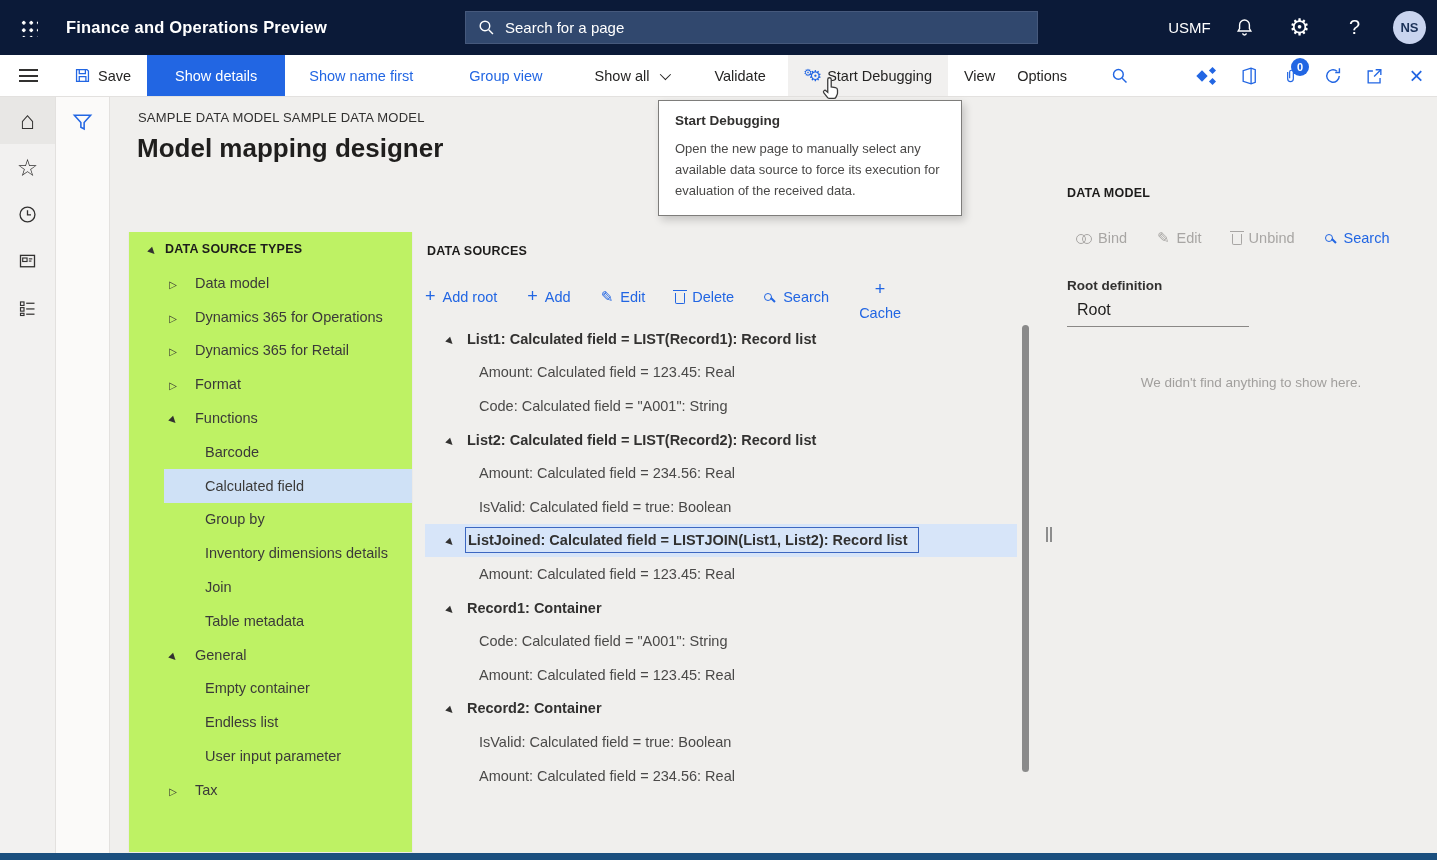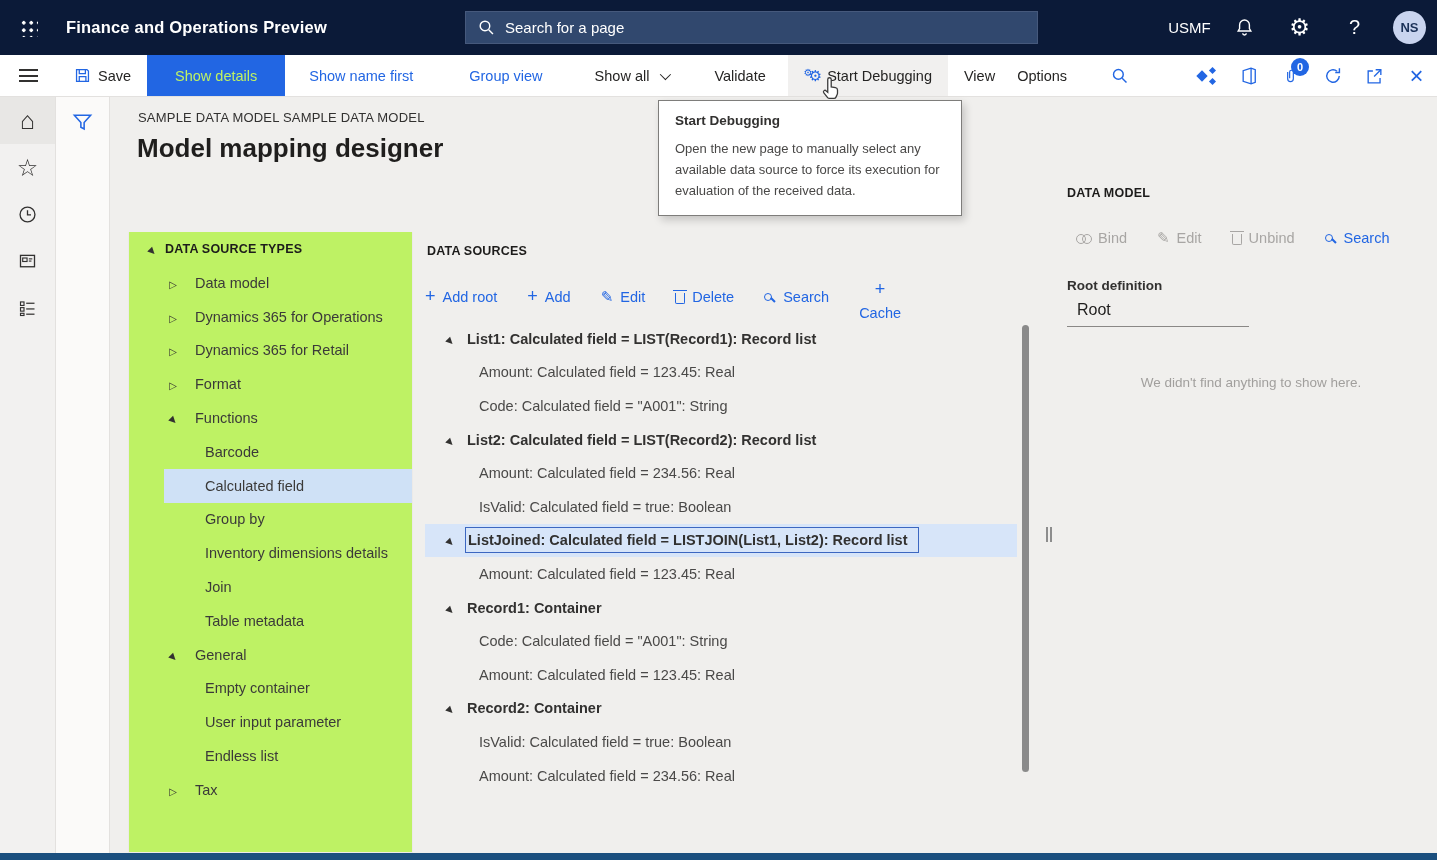--- a/index.html
+++ b/index.html
@@ -20,21 +20,21 @@
   .help-glyph { font-size:20px; }
   .avatar { width:33px; height:33px; border-radius:50%; background:#C9D4EF; color:#1B3158; font-weight:700; font-size:13px; display:flex; align-items:center; justify-content:center; margin:0 11px; }
 
   
   .cmdbar { position:absolute; left:0; top:55px; width:100%; height:42px; background:#fff; border-bottom:1px solid #E3E1DF; display:flex; align-items:stretch; z-index:20; font-size:14.5px; }
   .cmd { display:flex; align-items:center; gap:7px; padding:0 8px; white-space:nowrap; cursor:pointer; }
   .hamburger { width:56px; justify-content:center; padding:0; }
   .hamburger i { display:block; width:19px; height:13px; border-top:2px solid #323130; border-bottom:2px solid #323130; position:relative; }
   .hamburger i::after { content:""; position:absolute; left:0; right:0; top:3.5px; height:2px; background:#323130; }
   .cmd-save { padding:0 16px 0 18px; }
-  .cmd-primary { background:#2266E3; color:#bef264; padding:0 28px; }
+  .cmd-primary { background:#2266E3; color:#ffffff; padding:0 28px; }
   .cmd-link { color:#2266E3; }
   .cmd-hover { background:#F1F0EF; padding:0 16px; }
   .chev { display:inline-block; width:8px; height:8px; border-right:1.6px solid #252423; border-bottom:1.6px solid #252423; transform:rotate(45deg) translateY(-2px); margin-left:4px; }
   .gears { color:#2266E3; font-size:15px; letter-spacing:-4px; margin-right:2px; }
   .gears .g2 { font-size:10px; vertical-align:top; }
   .cmd-icons { position:absolute; right:6px; top:55px; height:42px; display:flex; align-items:center; gap:13px; z-index:21; }
   .cicon { width:29px; height:32px; display:flex; align-items:center; justify-content:center; position:relative; cursor:pointer; color:#2266E3; }
   .badge { position:absolute; top:-2px; right:-4px; width:18px; height:18px; border-radius:50%; background:#2266E3; color:#fff; font-size:11px; font-weight:700; display:flex; align-items:center; justify-content:center; }
   .close-glyph { font-size:24px; font-weight:400; line-height:1; }
   .diamond-set { position:relative; width:20px; height:20px; }
@@ -346,25 +346,25 @@
           <div class="tt-row lvl1 exp-expanded">
             <span class="exp"></span>
             <span class="lbl">General</span>
           </div>
           <div class="tt-row lvl2">
             <span class="exp"></span>
             <span class="lbl">Empty container</span>
           </div>
           <div class="tt-row lvl2">
             <span class="exp"></span>
+            <span class="lbl">Endless list</span>
+          </div>
+          <div class="tt-row lvl2">
+            <span class="exp"></span>
             <span class="lbl">User input parameter</span>
-          </div>
-          <div class="tt-row lvl2">
-            <span class="exp"></span>
-            <span class="lbl">Endless list</span>
           </div>
           <div class="tt-row lvl1 exp-collapsed">
             <span class="exp"></span>
             <span class="lbl">Tax</span>
           </div>
         </div>
     </div>
 
     <div class="ds-panel">
       <div class="ds-header">DATA SOURCES</div>

